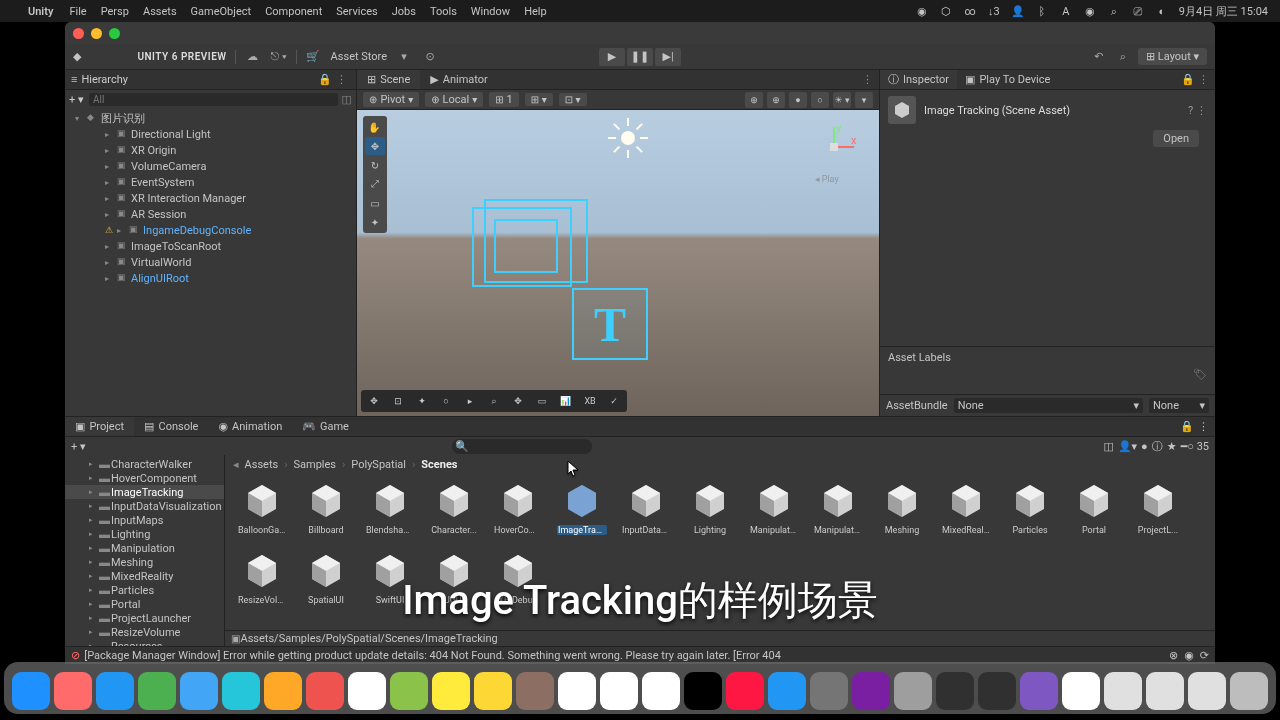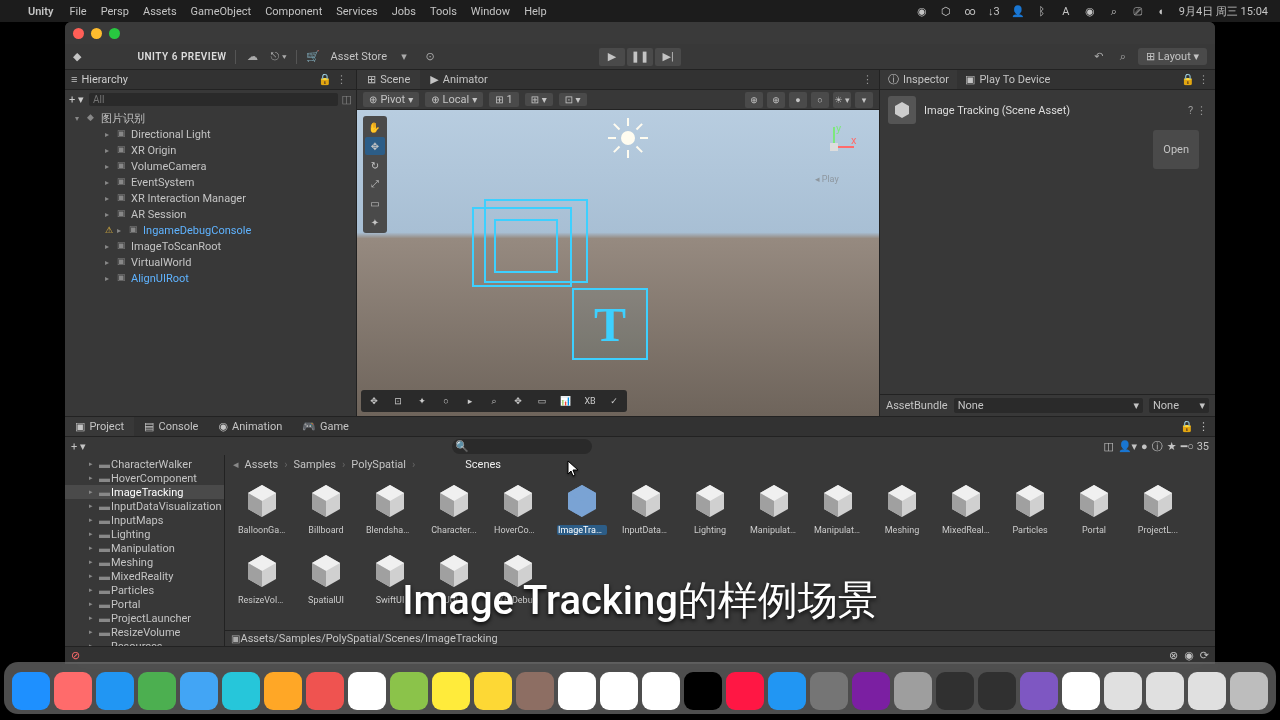--- a/index.html
+++ b/index.html
@@ -69,21 +69,21 @@
     .scene-bottom-tools { position:absolute; bottom:4px; left:4px; background:#2a2a2a; border-radius:3px; display:flex; padding:2px; gap:2px; }
     .scene-bottom-tools .bt{width:22px;height:18px;display:flex;align-items:center;justify-content:center;cursor:pointer;font-size:9px;color:#ccc;}
     
     .inspector { width:335px; background:#383838; display:flex; flex-direction:column; }
     .inspector-tabs { height:20px; background:#323232; display:flex; align-items:center; border-bottom:1px solid #222; }
     .inspector-tabs .tab { padding:0 8px; height:100%; display:flex; align-items:center; gap:4px; cursor:pointer; }
     .inspector-tabs .tab.active { background:#383838; }
     .inspector-header { padding:6px 8px; display:flex; align-items:center; gap:8px; }
     .inspector-header .big-icon { width:28px; height:28px; background:#555; border-radius:3px; display:flex; align-items:center; justify-content:center; }
     .inspector-header .name { color:#ddd;text-align:center; }
-    .inspector-open { margin-left:auto; margin-right:8px; padding:13px 10px; background:#4a4a4a; border-radius:3px; cursor:pointer; }
+    .inspector-open { margin-left:auto; margin-right:8px; padding:2px 10px; background:#4a4a4a; border-radius:3px; cursor:pointer; }
     .inspector-body { flex:1; }
     .asset-labels { height:48px; border-top:1px solid #222; padding:4px 8px; }
     
     .bottom-panel { height:230px; background:#383838; border-top:1px solid #222; display:flex; flex-direction:column; }
     .bottom-tabs { height:20px; background:#323232; display:flex; align-items:center; border-bottom:1px solid #222; }
     .bottom-tabs .tab { padding:0 10px; height:100%; display:flex; align-items:center; gap:4px; cursor:pointer; }
     .bottom-tabs .tab.active { background:#383838; }
     .bottom-tabs .right-ic{margin-left:auto;padding:0 6px;display:flex;gap:4px;}
     .project-toolbar { height:18px; display:flex; align-items:center; padding:0 6px; gap:6px; }
     .project-toolbar .plus{cursor:pointer;}
@@ -93,21 +93,21 @@
     .project-tree { width:160px; border-right:1px solid #222; overflow:auto; padding:2px 0; }
     .project-tree .it{height:14px;display:flex;align-items:center;padding-left:6px;gap:2px;cursor:pointer;font-size:10px;}
     .project-tree .it .arr{width:8px;font-size:7px;color:#888;}
     .project-tree .it .fold{width:10px;color:#888;}
     .project-tree .it[data-depth="2"]{padding-left:24px;}
     .project-tree .it.selected{background:#4a4a4a;}
     .project-tree .it.selected .txt{color:#fff;}
     .project-grid-wrap { flex:1; display:flex; flex-direction:column; }
     .breadcrumb { height:18px; display:flex; align-items:center; padding:0 8px; gap:6px; color:#aaa; }
     .breadcrumb .sep{color:#666;}
-    .breadcrumb .cur{color:#eee;font-weight:400;margin-left:44px;}
+    .breadcrumb .cur{color:#eee;font-weight:700;}
     .project-grid { flex:1; overflow:auto; padding:6px 12px; display:flex; flex-wrap:wrap; gap:14px 14px; align-content:flex-start; position:relative; }
     .asset { width:50px; display:flex; flex-direction:column; align-items:center; gap:2px; cursor:pointer; }
     .asset .thumb { width:44px; height:44px; display:flex; align-items:center; justify-content:center; }
     .asset .label { font-size:9px; color:#ccc; text-align:center; white-space:nowrap; overflow:hidden; text-overflow:ellipsis; width:100%; padding:0 1px; }
     .asset.selected .thumb svg path{fill:#7aa3d4;}
     .asset.selected .label { background:#2c5d87; color:#fff; border-radius:2px; }
     .project-path { height:16px; border-top:1px solid #222; padding:0 6px; display:flex; align-items:center; color:#aaa; font-size:10px; }
     .status-bar { height:18px; background:#323232; border-top:1px solid #222; display:flex; align-items:center; padding:0 6px; gap:4px; font-size:10px; color:#ccc; }
     .status-bar .err-ic{color:#ff6b6b;}
     .status-bar .right-ic{margin-left:auto;display:flex;gap:6px;}
@@ -299,20 +299,24 @@
               <path d="M10 2l7 4v8l-7 4-7-4V6z" fill="#ccc"></path>
             </svg>
           </div>
         <span class="name">Image Tracking (Scene Asset)</span>
         <span style="margin-left:auto;color:#999;cursor:pointer;">? ⋮</span>
       </div>
       <div style="padding:0 8px 6px;">
           <span class="inspector-open" style="float:right;">Open</span>
         </div>
       <div class="inspector-body"></div>
+      <div class="asset-labels">
+        <div style="margin-bottom:4px;">Asset Labels</div>
+        <div style="text-align:right;color:#888;cursor:pointer;">🏷</div>
+      </div>
       <div style="height:22px;border-top:1px solid #222;display:flex;align-items:center;padding:0 6px;gap:6px;">
         <span>AssetBundle</span>
         <span class="sel" style="flex:1;background:#2a2a2a;padding:1px 4px;border-radius:2px;display:flex;justify-content:space-between;cursor:pointer;">
             <span>None</span>
             <span>▾</span>
           </span>
         <span class="sel" style="width:60px;background:#2a2a2a;padding:1px 4px;border-radius:2px;display:flex;justify-content:space-between;cursor:pointer;">
             <span>None</span>
             <span>▾</span>
           </span>
@@ -629,20 +633,21 @@
               <div class="label">XRIDebug</div>
             </div>
           </div>
         <div class="project-path">▣ <span>Assets/Samples/PolySpatial/Scenes/ImageTracking</span></div>
       </div>
     </div>
   </div>
 
   <div class="status-bar">
     <span class="err-ic">⊘</span>
+    <span>[Package Manager Window] Error while getting product update details: 404 Not Found. Something went wrong. Please try again later. [Error 404</span>
     <div class="right-ic">
       <span>⊗</span>
       <span>◉</span>
       <span>⟳</span>
     </div>
   </div>
 </div>
 
 <div class="subtitle">Image Tracking的样例场景</div>
 

